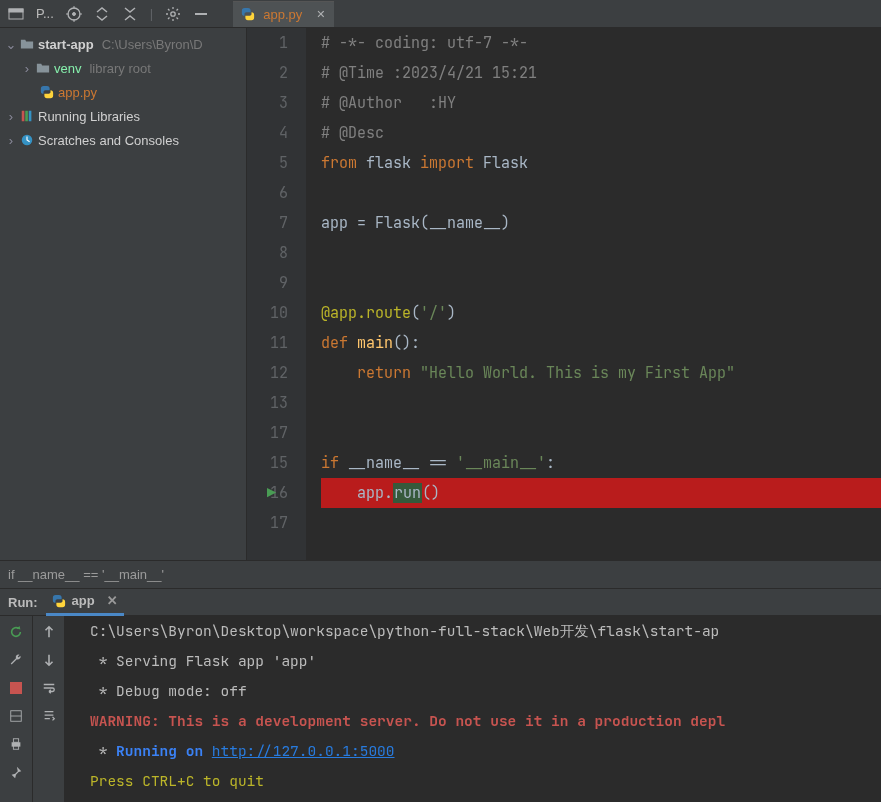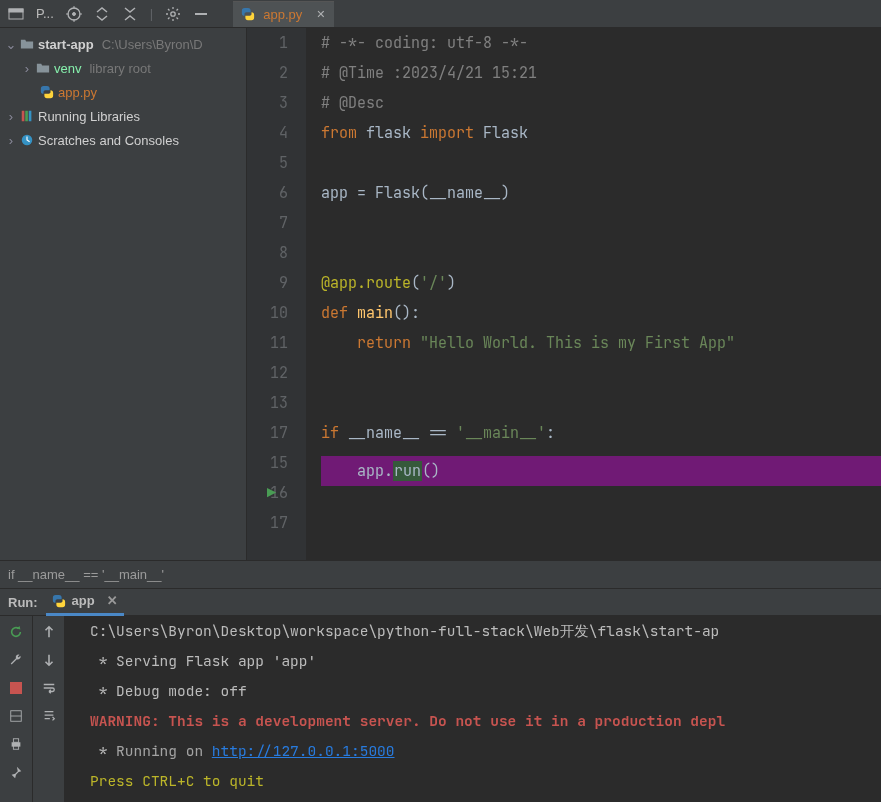--- a/index.html
+++ b/index.html
@@ -29,21 +29,21 @@
 .selected-file { color:#cc7832; }
 
 
 .editor { flex:1; background:#2b2b2b; overflow:hidden; display:flex; flex-direction:column;}
 .editor-body { flex:1; display:flex; font-family:"JetBrains Mono","Consolas",monospace; font-size:15px; line-height:30px; overflow:hidden;}
 .gutter { width:60px; background:#313335; text-align:right; padding-right:18px; color:#606366; border-right:1px solid #2b2b2b; position:relative;}
 .gutter div { height:30px; }
 .gplay { position:absolute; left:40px; color:#499c54; }
 .code { flex:1; padding-left:14px; position:relative; }
 .code .line { height:30px; white-space:pre; }
-.hl-line { background:#701a75;margin-top:8px; }
+.hl-line { background:#b91c1c; }
 .c-comment { color:#808080; }
 .c-kw { color:#cc7832; }
 .c-fn { color:#ffc66d; }
 .c-str { color:#6a8759; }
 .c-dec { color:#bbb529; }
 .c-name { color:#a9b7c6; }
 .c-run { background:#36593b; padding:0 1px;}
 
 
 .crumb { height:28px; background:#3c3f41; border-top:1px solid #2b2b2b; display:flex; align-items:center; padding:0 8px; color:#9b9b9b; font-size:13px;}
@@ -53,21 +53,21 @@
 .run-header { height:28px; background:#3c3f41; border-top:1px solid #2b2b2b; border-bottom:1px solid #2b2b2b; display:flex; align-items:center; padding:0 8px; gap:8px; color:#bbb; font-size:13px;font-weight:bold;}
 .run-tab { display:flex; align-items:center; gap:6px; border-bottom:3px solid #4a88c7; height:28px; padding:0 6px;}
 .run-tab-close { color:#999; margin-left:6px; cursor:pointer;}
 .run-body { flex:1; display:flex; }
 .run-tools { width:32px; background:#3c3f41; display:flex; flex-direction:column; align-items:center; gap:12px; padding-top:8px;}
 .run-tools2 { width:32px; background:#3c3f41; display:flex; flex-direction:column; align-items:center; gap:12px; padding-top:8px; border-left:1px solid #2b2b2b;}
 .rt-ico { width:16px; height:16px; color:#afb1b3; cursor:pointer; display:flex; align-items:center; justify-content:center;}
 .rt-ico svg { width:14px; height:14px; }
 .console { flex:1; font-family:"JetBrains Mono","Consolas",monospace; font-size:14.5px; line-height:30px; padding-left:26px; white-space:pre; overflow:hidden;}
 .co-warn { color:#c75450; font-weight:bold;}
-.co-green { color:#a3a3a3; font-weight:normal;}
+.co-green { color:#3b82f6; font-weight:bold;}
 .co-link { color:#287bde; text-decoration:underline; cursor:pointer;}
 .co-yellow { color:#bbb529; }
 .co-white { color:#bbbbbb; }
 
 .stop-sq { width:12px; height:12px; background:#c75450;}
 </style>
 </head>
 <body>
 
 <div class="top-toolbar">
@@ -183,22 +183,23 @@
           <div>10</div>
           <div>11</div>
           <div>12</div>
           <div>13</div>
           <div>17</div>
           <div>15</div>
           <div><span class="gplay" style="position: relative; left: 6px;">▶</span>16</div>
           <div>17</div>
         </div>
       <div class="code" id="codearea">
-          <div class="line"><span class="c-comment"># -*- coding: utf-8 -*-</span></div>
+          <div class="line"><span class="c-comment"># -*- coding: utf-7 -*-</span></div>
           <div class="line"><span class="c-comment"># @Time :2023/4/21 15:21</span></div>
+          <div class="line"><span class="c-comment"># @Author   :HY</span></div>
           <div class="line"><span class="c-comment"># @Desc</span></div>
           <div class="line"><span class="c-kw">from </span><span class="c-name">flask </span><span class="c-kw">import </span><span class="c-name">Flask</span></div>
           <div class="line"><span></span></div>
           <div class="line"><span class="c-name">app = Flask(</span><span class="c-name">__name__</span><span class="c-name">)</span></div>
           <div class="line"><span></span></div>
           <div class="line"><span></span></div>
           <div class="line"><span class="c-dec">@app.route</span><span class="c-name">(</span><span class="c-str">'/'</span><span class="c-name">)</span></div>
           <div class="line"><span class="c-kw">def </span><span class="c-fn">main</span><span class="c-name">():</span></div>
           <div class="line"><span>    </span><span class="c-kw">return </span><span class="c-str">"Hello World. This is my First App"</span></div>
           <div class="line"><span></span></div>

